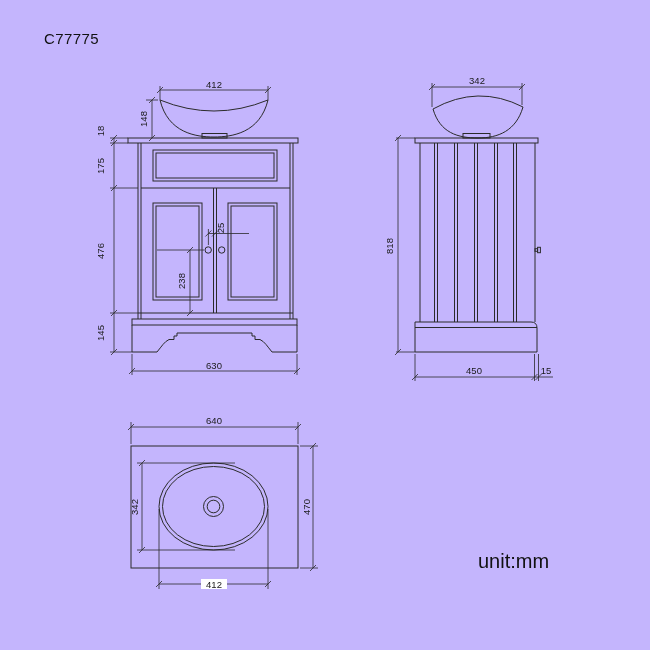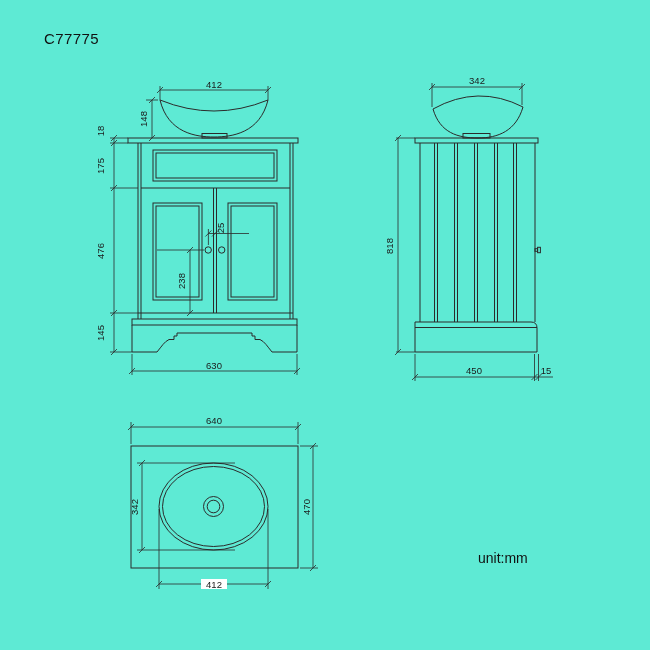--- a/index.html
+++ b/index.html
@@ -1,19 +1,19 @@
 <!DOCTYPE html>
 <html><head>
 <meta charset="utf-8">
 <style>
   html,body{margin:0;padding:0;background:#ffffff;}
-  #canvas{position:relative;width:650px;height:650px;background:#5eead4;overflow:hidden;
+  #canvas{position:relative;width:650px;height:650px;background:#c4b5fd;overflow:hidden;
           font-family:"Liberation Sans",sans-serif;}
   #drawing-code{position:absolute;left:44px;top:30px;font-size:15px;color:#111;letter-spacing:.4px;}
-  #unit-label{position:absolute;left:478px;top:550px;font-size:14px;color:#111;}
+  #unit-label{position:absolute;left:478px;top:550px;font-size:20px;color:#111;}
   svg{position:absolute;left:0;top:0;}
   .ln{stroke:#2b2b2b;stroke-width:1;fill:none;}
   .thin{stroke:#2b2b2b;stroke-width:0.8;fill:none;}
   text{fill:#1a1a1a;font-family:"Liberation Sans",sans-serif;font-size:9.5px;text-anchor:middle;}
   .mask{fill:#ffffff;stroke:none;}
 </style>
 </head>
 <body>
 
 <div id="canvas">

